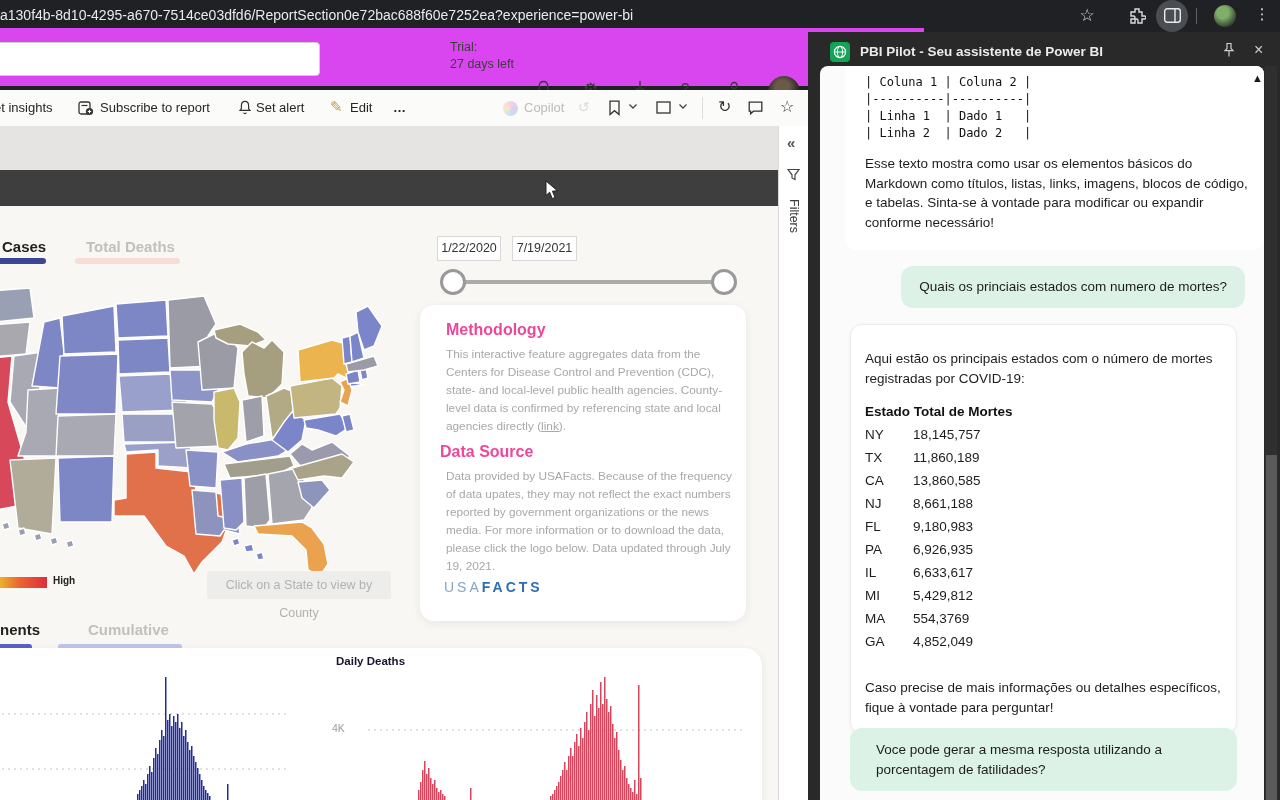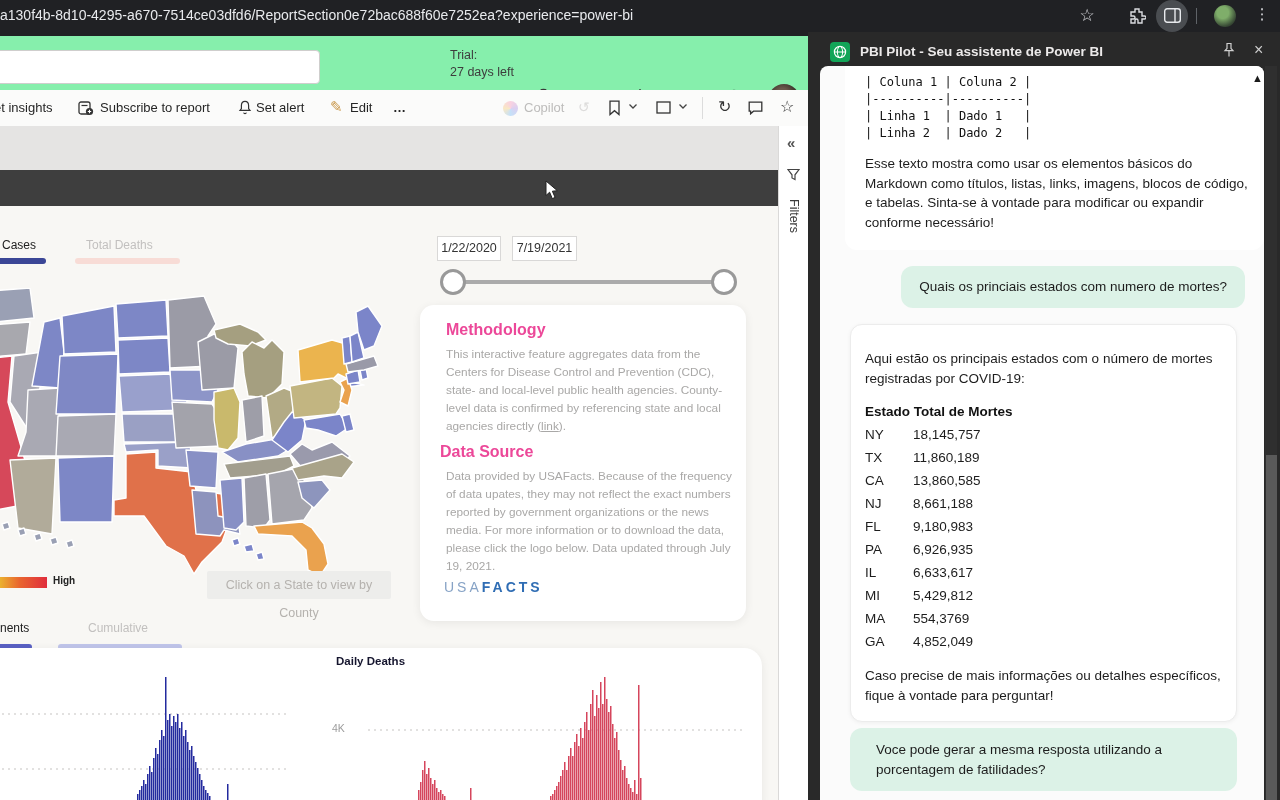--- a/index.html
+++ b/index.html
@@ -11,21 +11,21 @@
   
   #chrome-bar { left:0; top:0; width:1280px; height:32px; background:#202124; }
   #url-text { left:0; top:7px; color:#e8eaed; font-size:14px; white-space:nowrap; }
   .chrome-ic { color:#dadce0; font-size:17px; top:5px; width:24px; text-align:center; cursor:default; }
   #sidepanel-circle { left:1156px; top:0px; width:32px; height:32px; border-radius:50%; background:#4a4d51; }
   #chrome-sep { left:1196px; top:8px; width:1px; height:16px; background:#5f6368; }
   #chrome-avatar { left:1214px; top:5px; width:22px; height:22px; border-radius:50%;
      background:radial-gradient(circle at 40% 35%, #7fae6a 0 30%, #394b36 70%, #20291e); }
 
   
-  #pbi-header { left:0; top:36px; width:924px; height:58px; background:#86efac; }
+  #pbi-header { left:0; top:28px; width:924px; height:58px; background:#d946ef; }
   #pbi-search { left:-12px; top:14px; width:332px; height:34px; background:#fff;
      border:1px solid #cfcecd; border-radius:4px; }
   #trial { left:450px; top:11px; font-size:12.5px; color:#3d3d3d; line-height:17px; }
   .hdr-ic { top:52px; color:#3a3a3a; }
   #pbi-avatar { left:768px; top:48px; width:32px; height:32px; border-radius:50%;
      background:radial-gradient(circle at 45% 35%, #6b5a4c 0 25%, #2c2620 60%, #151210); }
 
   
   #pbi-toolbar { left:0; top:90px; width:808px; height:36px; background:#fbfbfa; }
   .tb-label { top:10px; font-size:13px; color:#262626; white-space:nowrap; }
@@ -37,21 +37,21 @@
   #dark-bar   { left:0; top:170px; width:778px; height:36px; background:#3e3e3e; }
 
   
   #rail { left:778px; top:126px; width:30px; height:674px; background:#ffffff; border-left:1px solid #dad9d8; }
   #rail-collapse { left:8px; top:8px; color:#555; font-size:15px; font-weight:bold; }
   #rail-filters { left:1px; top:80px; width:28px; color:#3c3c3c; font-size:12.5px;
      transform:rotate(90deg); transform-origin:center; white-space:nowrap; }
 
   
   #page { left:0; top:206px; width:778px; height:594px; background:#f8f7f4; }
-  .tab-label { font-size:12px; font-weight:normal; color:#222; white-space:nowrap; }
+  .tab-label { font-size:15px; font-weight:bold; color:#222; white-space:nowrap; }
   .tab-dim { color:#c2c0bf; }
   .tab-bar { height:6px; border-radius:3px; }
   .date-box { top:30px; height:25px; background:#fff; border:1px solid #d9d8d7; font-size:12.5px;
      color:#333; text-align:center; line-height:23px; }
   #slider-track { left:452px; top:74px; width:271px; height:4px; background:#ababab; border-radius:2px; }
   .slider-handle { top:63px; width:26px; height:26px; border-radius:50%; background:#fff; border:3px solid #999; }
 
   #method-card { left:420px; top:99px; width:326px; height:316px; background:#fff; border-radius:14px;
      box-shadow:0 2px 10px rgba(0,0,0,0.07); }
   .mc-title { font-size:16px; font-weight:bold; color:#ec4899; }
@@ -501,21 +501,21 @@
               <div class="trow">
                 <span class="st">MA</span>
                 <span>554,3769</span>
               </div>
               <div class="trow">
                 <span class="st">GA</span>
                 <span>4,852,049</span>
               </div>
             </div>
         </div>
-        <div class="sp-text" style="margin-top:13px">Caso precise de mais informações ou detalhes específicos, fique à vontade para perguntar!</div>
+        <div class="sp-text" style="margin-top:25px">Caso precise de mais informações ou detalhes específicos, fique à vontade para perguntar!</div>
       </div>
 
       <div class="abs bubble-user" style="left:30px; top:662px; width:387px; padding:12px 26px">Voce pode gerar a mesma resposta utilizando a porcentagem de fatilidades?</div>
     </div>
 
     <div id="sp-scroll-track" class="abs"></div>
     <div id="sp-scroll-thumb" class="abs"></div>
     <div id="sp-up-arrow" class="abs">▲</div>
   </div>
 

